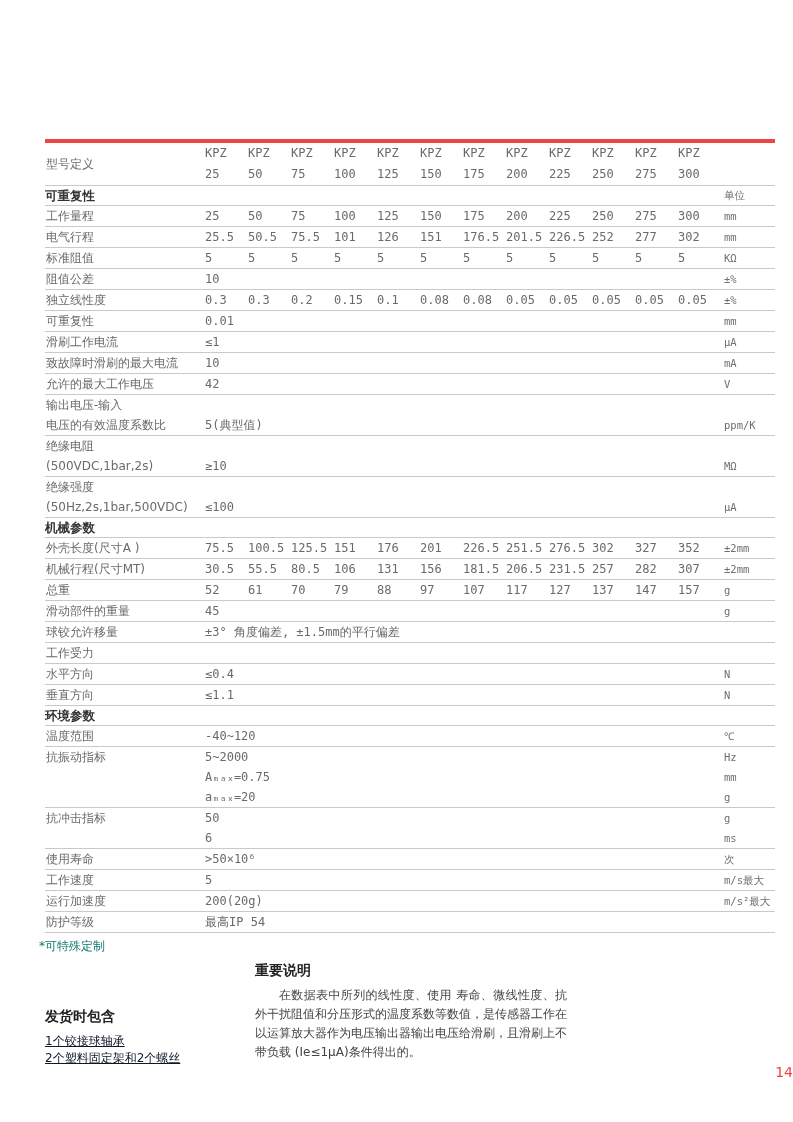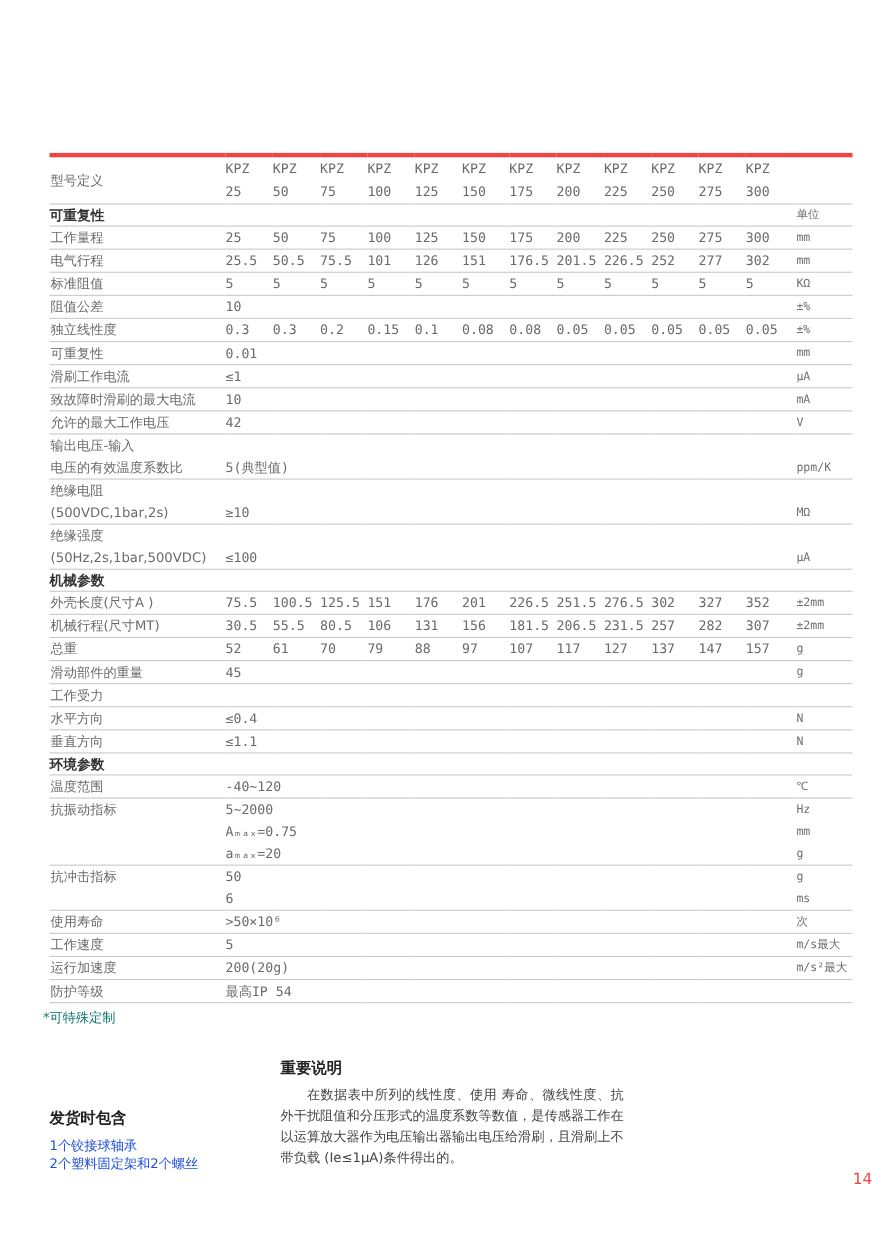--- a/index.html
+++ b/index.html
@@ -22,21 +22,21 @@
   td.sec{font-weight:bold;color:#333;font-size:12.5px;line-height:19px;}
   tr.sec-row td{line-height:19px;}
   td.unit{font-size:10.5px;color:#6f6f6f;padding-left:3px;line-height:20px;}
   tr.model-row td{line-height:21px;}
   tr.model-row .num div{height:21px;}
   .footnote{
     position:absolute;left:39px;top:896px;font-size:12px;color:#0f766e;
   }
   .shipping{position:absolute;left:45px;top:962px;width:200px;margin-top:46px;}
   .shipping .blk-title{font-size:14px;font-weight:bold;color:#222;margin-bottom:7px;}
-  .shipping .item{font-size:12px;color:#1d4ed8;line-height:17px;}
+  .shipping .item{font-size:12px;color:#0f172a;line-height:17px;text-decoration:underline;}
   .note{position:absolute;left:255px;top:962px;width:312px;}
   .note .blk-title{font-size:14px;font-weight:bold;color:#222;margin-bottom:6px;}
   .note .body{
     font-size:12px;color:#444;line-height:19px;text-indent:2em;
     white-space:normal;text-align:justify;
   }
   .page-num{
     position:absolute;left:0;top:1064px;width:100%;text-align:right;
     font-size:14px;color:#ef4444;
   }
@@ -283,20 +283,25 @@
           <td class="val num">147</td>
           <td class="val num">157</td>
           <td class="unit num">g</td>
         </tr>
         <tr class="row">
           <td class="lbl">滑动部件的重量</td>
           <td class="val num" colspan="12">45</td>
           <td class="unit num">g</td>
         </tr>
         <tr class="row">
+          <td class="lbl">球铰允许移量</td>
+          <td class="val num" colspan="12">±3° 角度偏差, ±1.5mm的平行偏差</td>
+          <td class="unit num"></td>
+        </tr>
+        <tr class="row">
           <td class="lbl">工作受力</td>
           <td class="val num" colspan="12"></td>
           <td class="unit num"></td>
         </tr>
         <tr class="row">
           <td class="lbl">水平方向</td>
           <td class="val num" colspan="12">≤0.4</td>
           <td class="unit num">N</td>
         </tr>
         <tr class="row">

